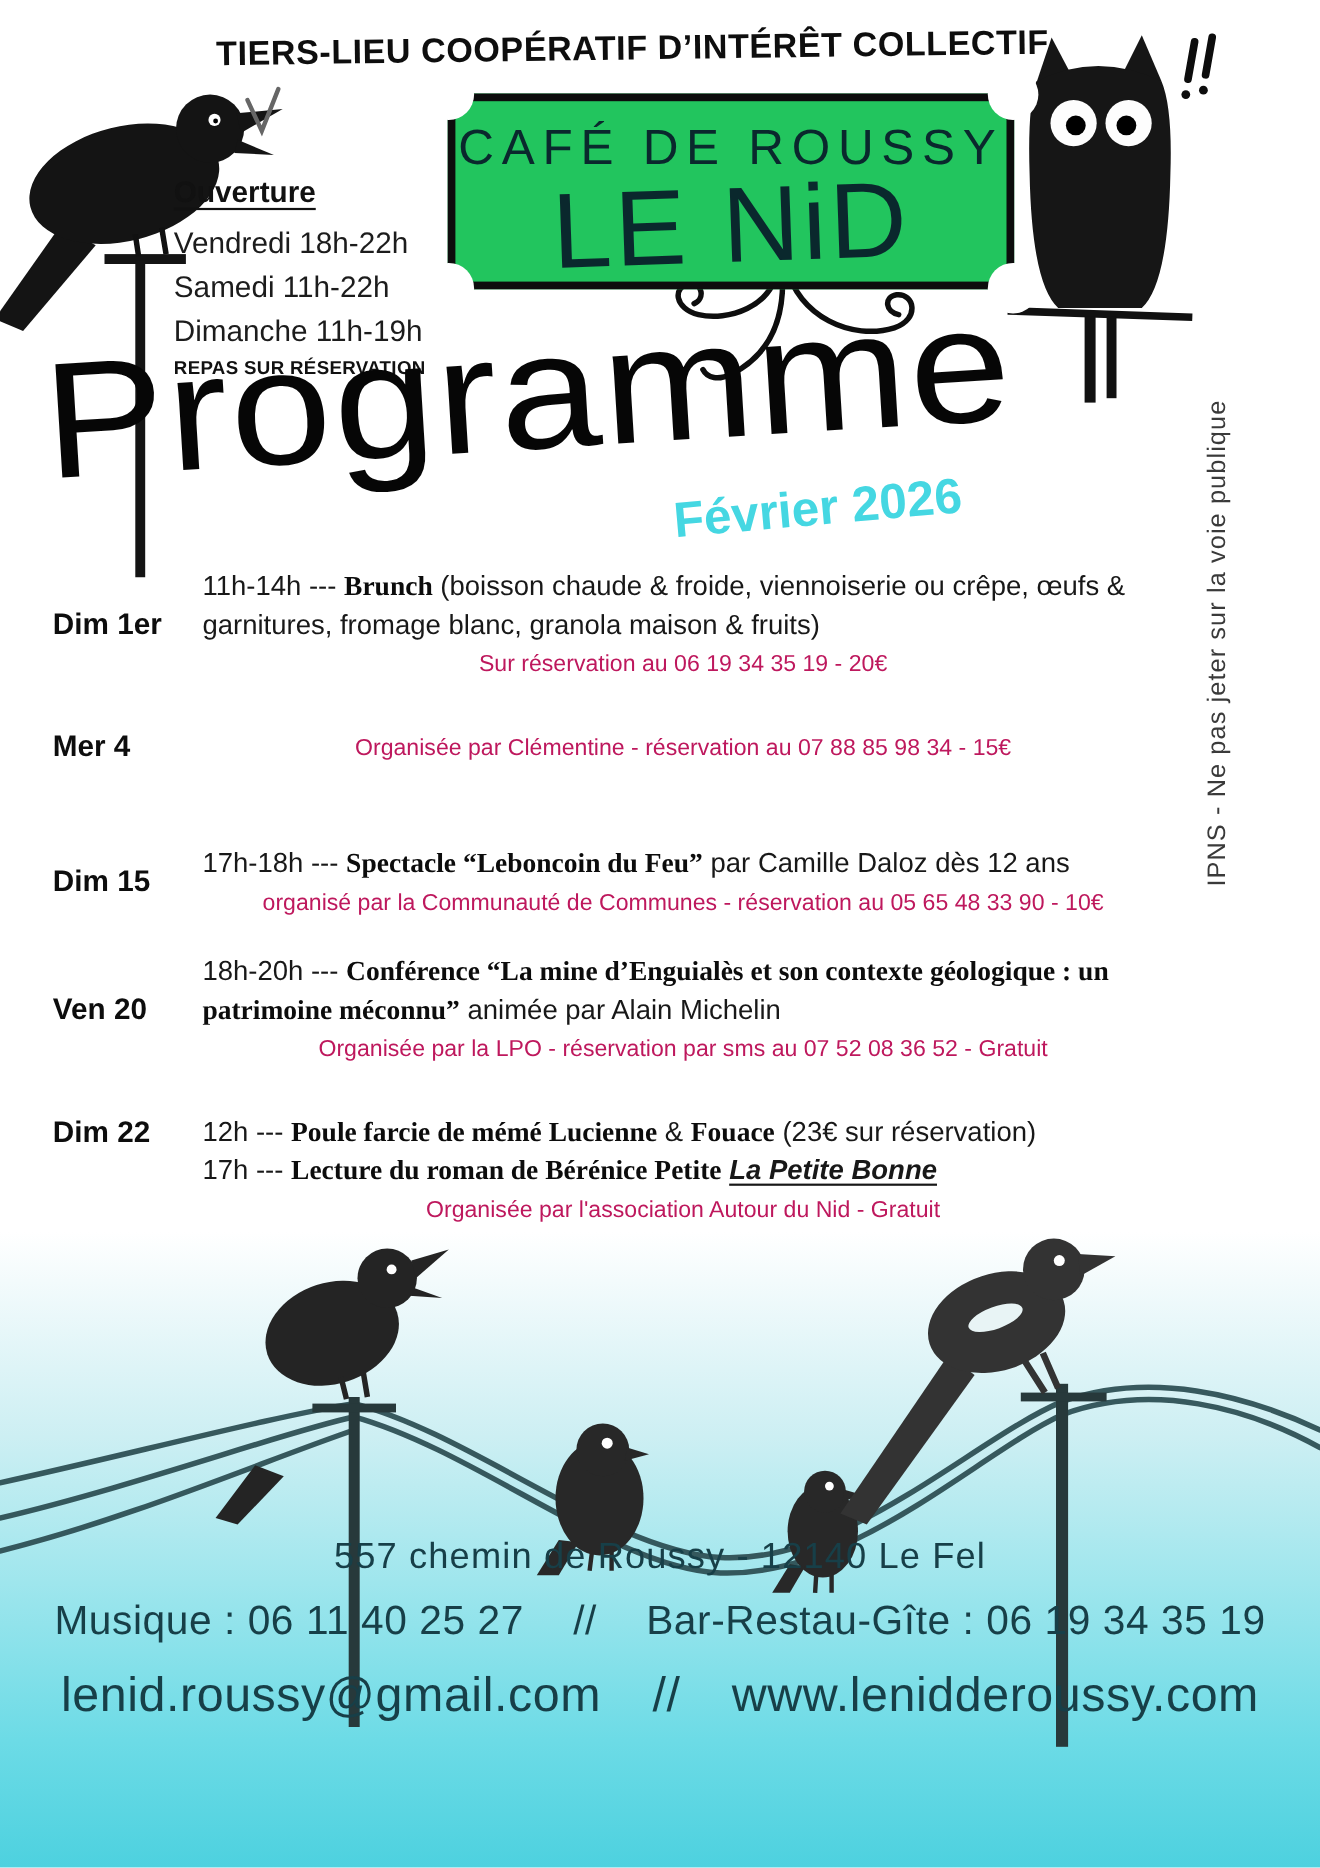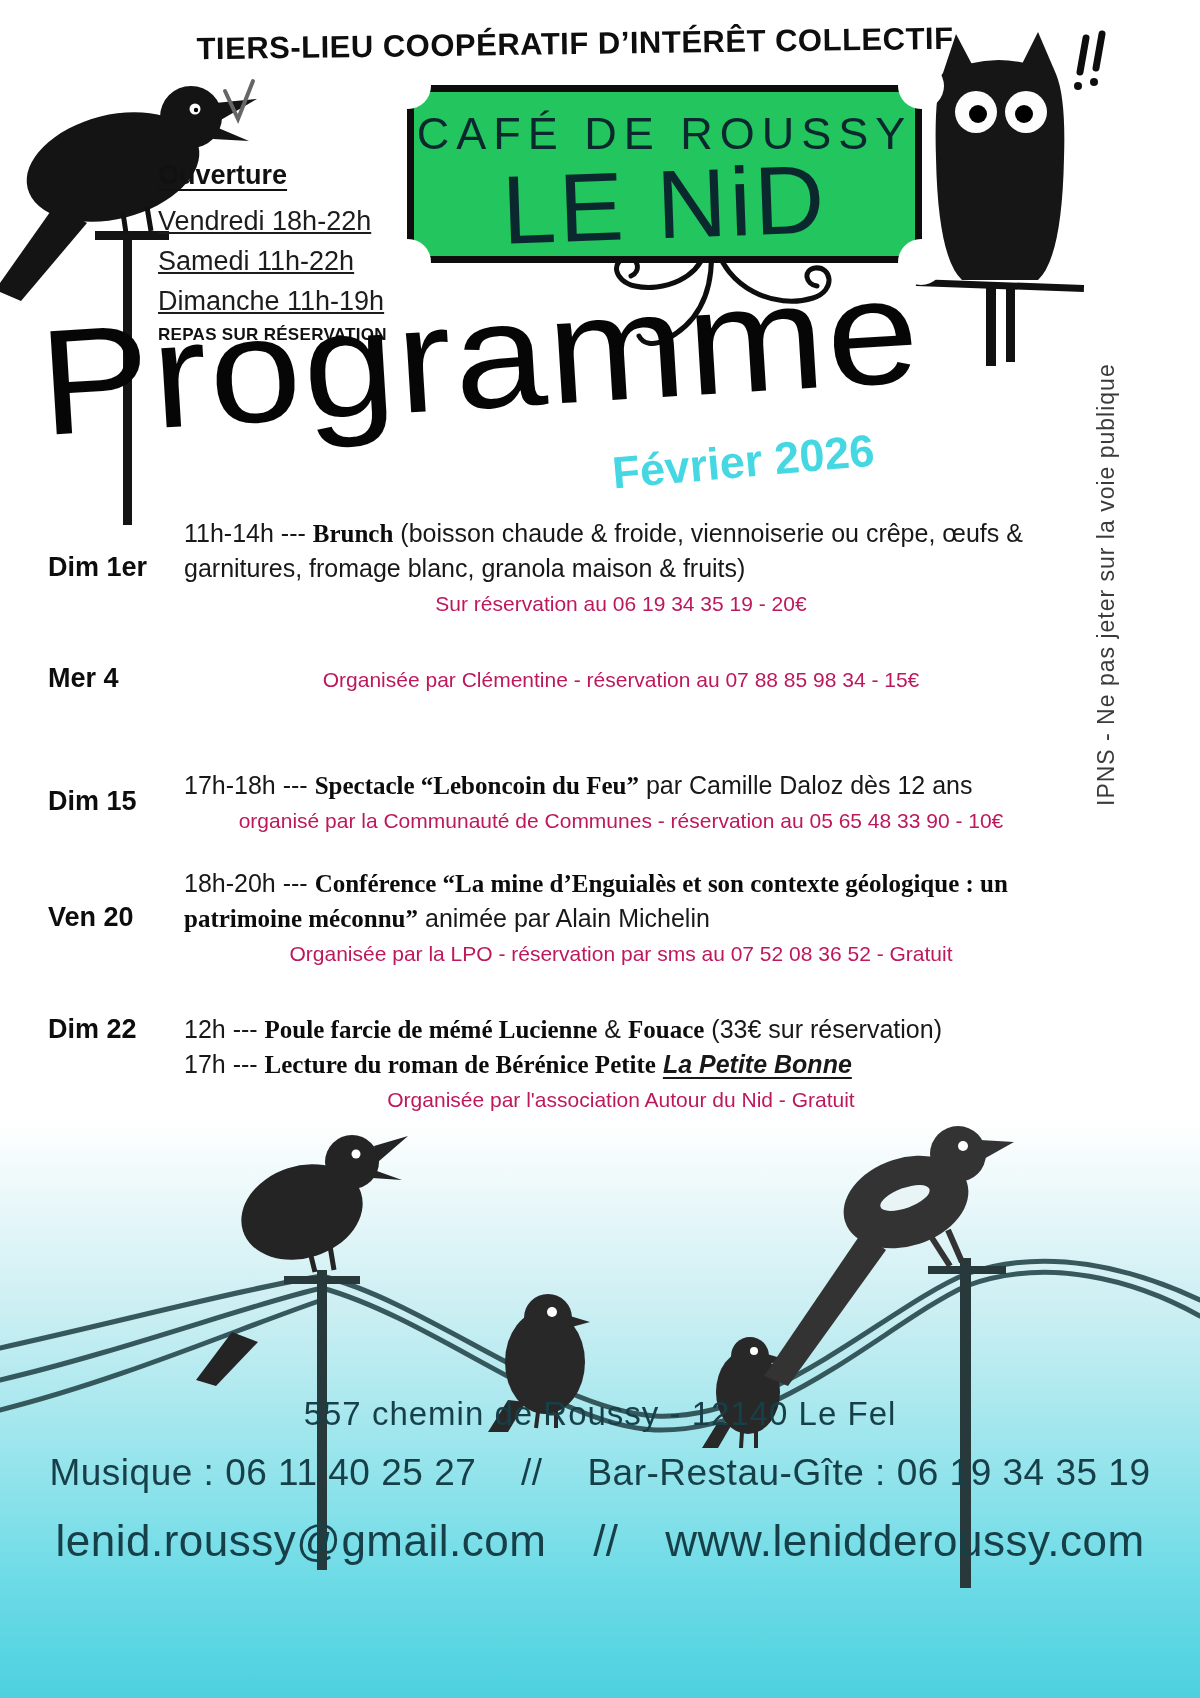--- a/index.html
+++ b/index.html
@@ -31,21 +31,21 @@
   }
   .plaque-line2{
     font-size:97px;line-height:.92;letter-spacing:3px;color:#0a282d;
     transform:rotate(-2deg);white-space:nowrap;
   }
   .opening{position:absolute;left:158px;top:160px;width:360px;}
   .opening-title{
     font-size:27px;font-weight:bold;text-decoration:underline;
     text-underline-offset:5px;margin-bottom:10px;
   }
-  .opening-hour{font-size:27px;line-height:40px;color:#1c1c1c;text-decoration:underline;}
+  .opening-hour{font-size:27px;line-height:40px;color:#1c1c1c;}
   .opening-note{font-size:17px;font-weight:bold;margin-top:4px;letter-spacing:.3px;}
   .programme-title{
     position:absolute;left:40px;top:308px;font-size:150px;line-height:1;
     font-weight:400;letter-spacing:2px;color:#060606;
     transform:rotate(-3.5deg) scaleX(1.1);transform-origin:0 50%;white-space:nowrap;
   }
   .programme-month{
     position:absolute;left:612px;top:436px;font-size:45px;font-weight:bold;
     color:#45d7e2;transform:rotate(-5deg);white-space:nowrap;
   }
@@ -194,21 +194,21 @@
   </div>
 
   <div class="event event--top" style="top:1012px">
     <div class="event-date">Dim 22</div>
     <div class="event-body">
       <p class="event-main">
         <span>12h ---</span>
         <span class="etitle">Poule farcie de mémé Lucienne</span>
         <span>&amp;</span>
         <span class="etitle">Fouace</span>
-        <span>(33€ sur réservation)</span>
+        <span>(23€ sur réservation)</span>
       </p>
       <p class="event-main">
         <span>17h ---</span>
         <span class="etitle">Lecture du roman de Bérénice Petite</span>
         <span class="it-under">La Petite Bonne</span>
       </p>
       <p class="event-detail">Organisée par l'association Autour du Nid - Gratuit</p>
     </div>
   </div>
 

